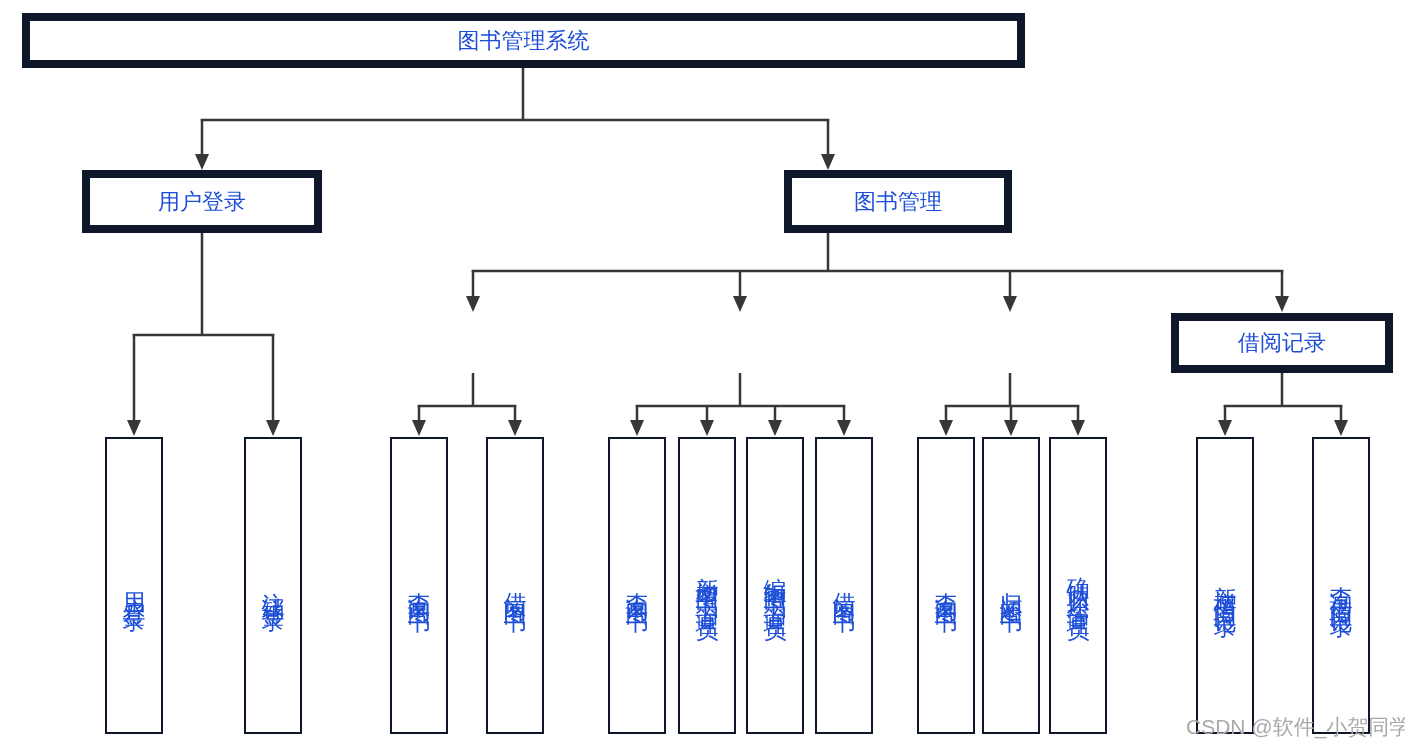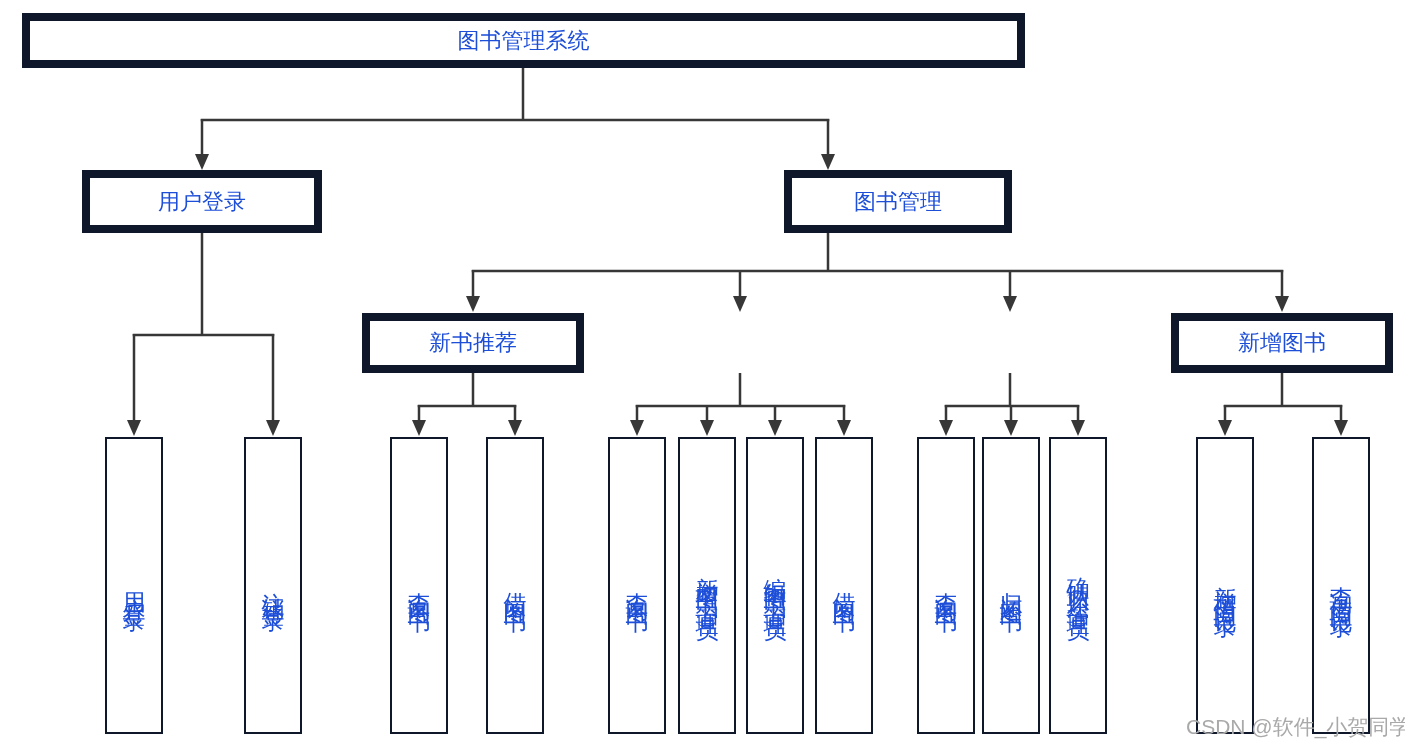--- a/index.html
+++ b/index.html
@@ -99,22 +99,21 @@
         <line x1="1341" y1="405" x2="1341" y2="421" marker-end="url(#arr)"></line>
       </g>
     </g>
   </svg>
 
   <div class="node h" id="root">图书管理系统</div>
 
   <div class="node h" id="l2a">用户登录</div>
   <div class="node h" id="l2b">图书管理</div>
 
-  <div class="node h l3" id="l3a">新书推荐</div>
-  <div class="node h l3" id="l3d">新增图书</div>
+  <div class="node h l3" id="l3d">借阅记录</div>
 
   <div class="node v l4" id="b1">
     <span>用户登录</span>
   </div>
   <div class="node v l4" id="b2">
     <span>注销登录</span>
   </div>
   <div class="node v l4" id="b3">
     <span>查询图书</span>
   </div>

